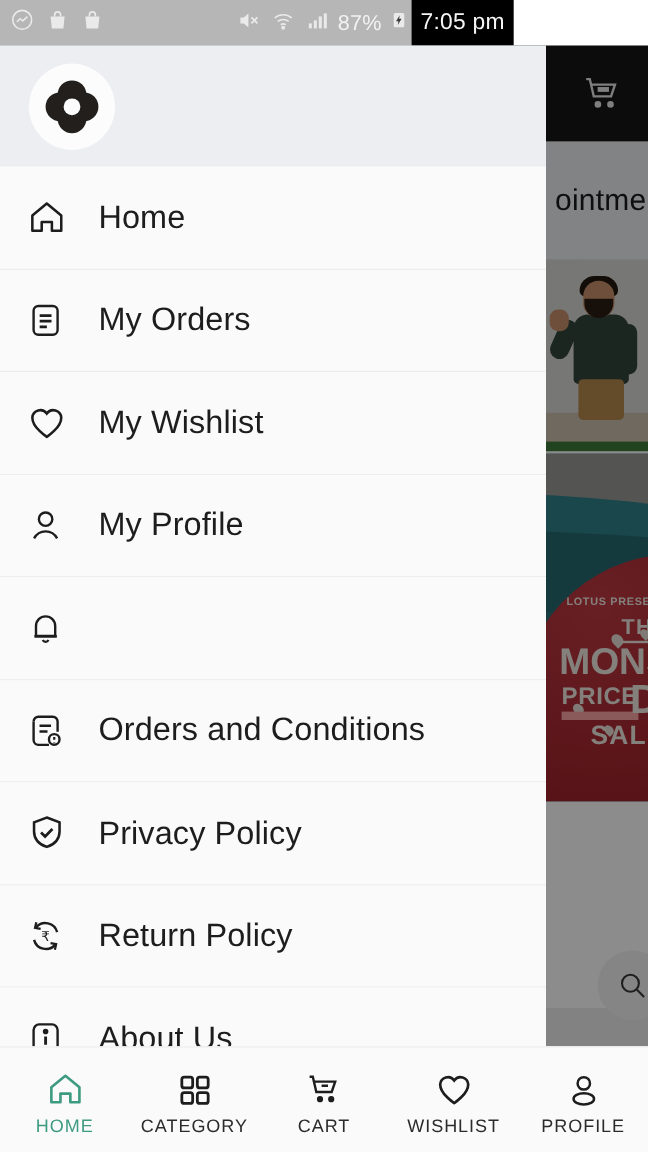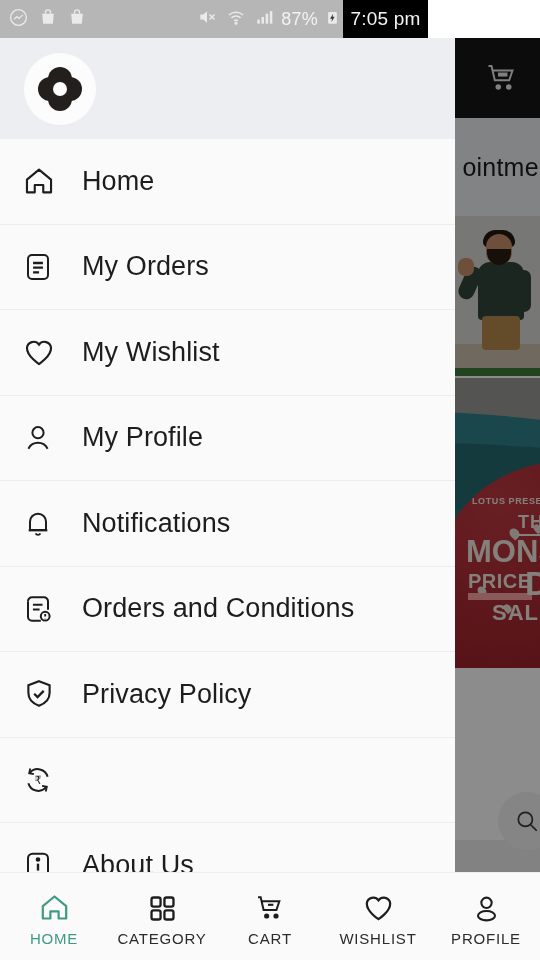--- a/index.html
+++ b/index.html
@@ -401,21 +401,20 @@
     </div>
 
     <div class="menu-item">
       <span class="mi-icon">
         <svg viewBox="0 0 24 24" width="32" height="32" fill="none" stroke="#1d1d1d" stroke-width="1.5">
           <path d="M6 17.2V11a6 6 0 0112 0v6.2z"></path>
           <path d="M5 17.5h14" stroke-width="1.6"></path>
           <path d="M10.2 19.8a2 2 0 003.6 0" stroke-width="1.4"></path>
         </svg>
       </span>
-      <span class="mi-label">Notifications</span>
     </div>
 
     <div class="menu-item">
       <span class="mi-icon">
         <svg viewBox="0 0 24 24" width="32" height="32" fill="none" stroke="#1d1d1d" stroke-width="1.5">
           <path d="M4.5 6.2A3 3 0 017.5 3.2h9a3 3 0 013 3v6.4"></path>
           <path d="M4.5 6.2v11.6a3 3 0 003 3h6.6"></path>
           <path d="M8.2 8.8h7.2M8.2 12.4h5" stroke-width="1.6"></path>
           <circle cx="17.4" cy="17.4" r="3.3"></circle>
           <path d="M17.4 15.8v1.8M17.4 19.2v.2" stroke-width="1.4"></path>
@@ -437,20 +436,21 @@
     <div class="menu-item">
       <span class="mi-icon">
         <svg viewBox="0 0 24 24" width="32" height="32" fill="none" stroke="#1d1d1d" stroke-width="1.5">
           <path d="M19.2 9.6A7.6 7.6 0 006 6.6"></path>
           <path d="M4.8 14.4A7.6 7.6 0 0018 17.4"></path>
           <path d="M6.2 3.4L5.4 6.9l3.5.7" stroke-width="1.4"></path>
           <path d="M17.8 20.6l.8-3.5-3.5-.7" stroke-width="1.4"></path>
           <text x="9.3" y="15" font-size="8.4" fill="#1d1d1d" stroke="none" font-family="DejaVu Sans, sans-serif">₹</text>
         </svg>
       </span>
+      <span class="mi-label">Return Policy</span>
     </div>
 
     <div class="menu-item">
       <span class="mi-icon">
         <svg viewBox="0 0 24 24" width="32" height="32" fill="none" stroke="#1d1d1d" stroke-width="1.5">
           <rect x="4.5" y="3.5" width="15" height="17" rx="3.5"></rect>
           <path d="M12 11v5.2" stroke-width="1.8"></path>
           <circle cx="12" cy="7.9" r="1" fill="#1d1d1d"></circle>
         </svg>
       </span>

